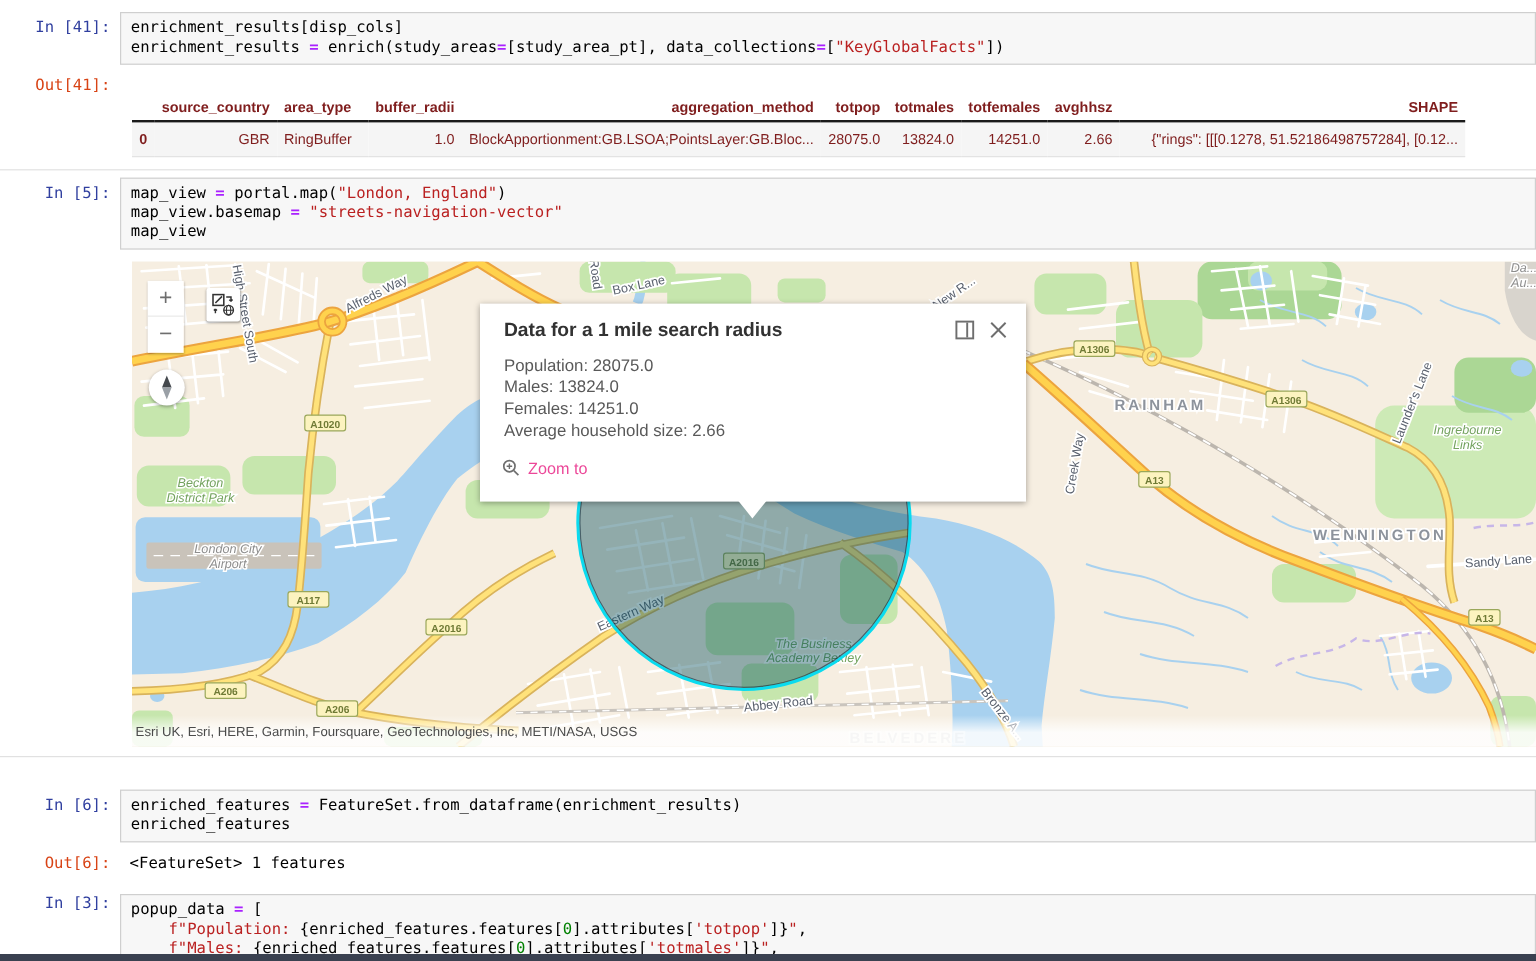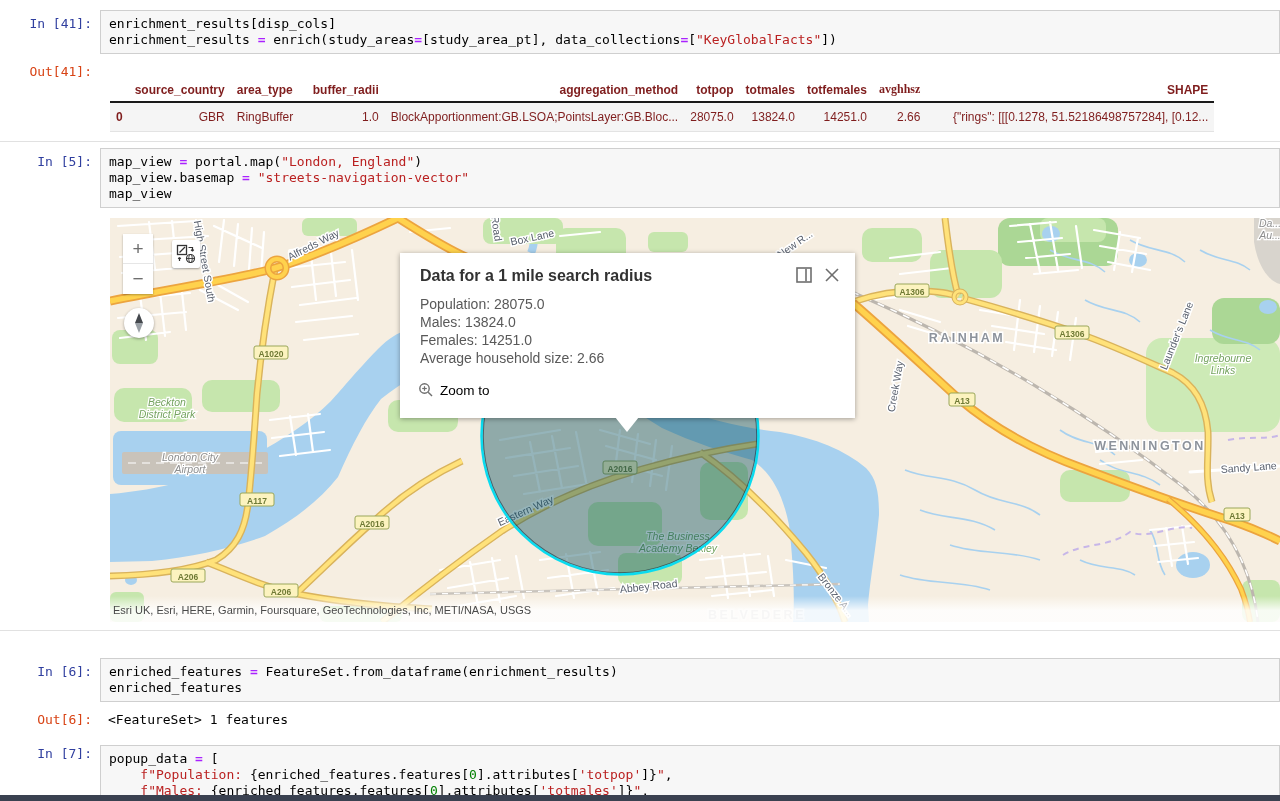--- a/index.html
+++ b/index.html
@@ -61,21 +61,21 @@
              display:flex; align-items:center; justify-content:center; }
 
   
   .popup { position:absolute; left:290px; top:35px; width:455px; height:165px; background:#fff;
            box-shadow:0 1px 5px rgba(0,0,0,.35); }
   .popup-title { position:absolute; left:20px; top:14px; font-size:16px; font-weight:bold; color:#323232; }
   .popup-dock  { position:absolute; right:42px; top:13px; width:18px; height:18px; cursor:pointer; }
   .popup-close { position:absolute; right:14px; top:13px; width:18px; height:18px; cursor:pointer; }
   .popup-body  { position:absolute; left:20px; top:42px; font-size:14px; line-height:18px; color:#595959; }
   .popup-zoom  { position:absolute; left:18px; bottom:20px; display:flex; align-items:center;
-                 gap:6px; color:#000000; font-size:13.5px; cursor:pointer; }
+                 gap:6px; color:#ec4899; font-size:13.5px; cursor:pointer; }
   .popup-tail { position:absolute; left:215px; bottom:-14px; width:0; height:0;
                 border-left:12px solid transparent; border-right:12px solid transparent;
                 border-top:15px solid #fff; }
 </style>
 </head>
 <body>
 
 <div class="nb">
 
   <div class="prompt in" style="top:16px">In [41]:</div>
@@ -89,21 +89,21 @@
       <thead>
         <tr>
           <th></th>
           <th style="text-align: right; min-width: 86px;">source_country</th>
           <th style="text-align: left; min-width: 76px;">area_type</th>
           <th style="text-align: right; min-width: 64px;">buffer_radii</th>
           <th style="text-align: right; min-width: 276px;">aggregation_method</th>
           <th style="text-align: right; min-width: 46px;">totpop</th>
           <th style="text-align: right; min-width: 52px;">totmales</th>
           <th style="text-align: right; min-width: 60px; margin-left: 46px;">totfemales</th>
-          <th style="text-align: right; min-width: 48px; font-family: Liberation Serif, serif;">avghhsz</th>
+          <th style="text-align: right; min-width: 48px;">avghhsz</th>
           <th style="text-align: right; min-width: 288px;">SHAPE</th>
         </tr>
       </thead>
       <tbody>
         <tr>
           <td class="idx">0</td>
           <td style="text-align: right;">GBR</td>
           <td style="text-align: left;">RingBuffer</td>
           <td style="text-align: right;">1.0</td>
           <td style="text-align: left;">BlockApportionment:GB.LSOA;PointsLayer:GB.Bloc...</td>
@@ -371,21 +371,21 @@
 
   <div class="prompt in" style="top:664px">In [6]:</div>
   <div class="codebox" style="top:658px;height:44px">
       <div class="cm-line"><span>enriched_features </span><span class="tok-o">=</span><span> FeatureSet.from_dataframe(enrichment_results)</span></div>
       <div class="cm-line"><span>enriched_features</span></div>
     </div>
 
   <div class="prompt out" style="top:712px">Out[6]:</div>
   <div class="plainout" style="top:712px">&lt;FeatureSet&gt; 1 features</div>
 
-  <div class="prompt in" style="top:746px">In [7]:</div>
+  <div class="prompt in" style="top:746px">In [3]:</div>
   <div class="codebox" style="top:745px;height:61px;border-bottom:none">
       <div class="cm-line"><span>popup_data </span><span class="tok-o">=</span><span> [</span></div>
       <div class="cm-line"><span>    </span><span class="tok-s">f"Population: </span><span>{enriched_features.features[</span><span class="tok-n">0</span><span>].attributes[</span><span class="tok-s">'totpop'</span><span>]}</span><span class="tok-s">"</span><span>,</span></div>
       <div class="cm-line"><span>    </span><span class="tok-s">f"Males: </span><span>{enriched_features.features[</span><span class="tok-n">0</span><span>].attributes[</span><span class="tok-s">'totmales'</span><span>]}</span><span class="tok-s">"</span><span>,</span></div>
     </div>
 
   <div class="bottomband"></div>
 </div>
 
 </body></html>

